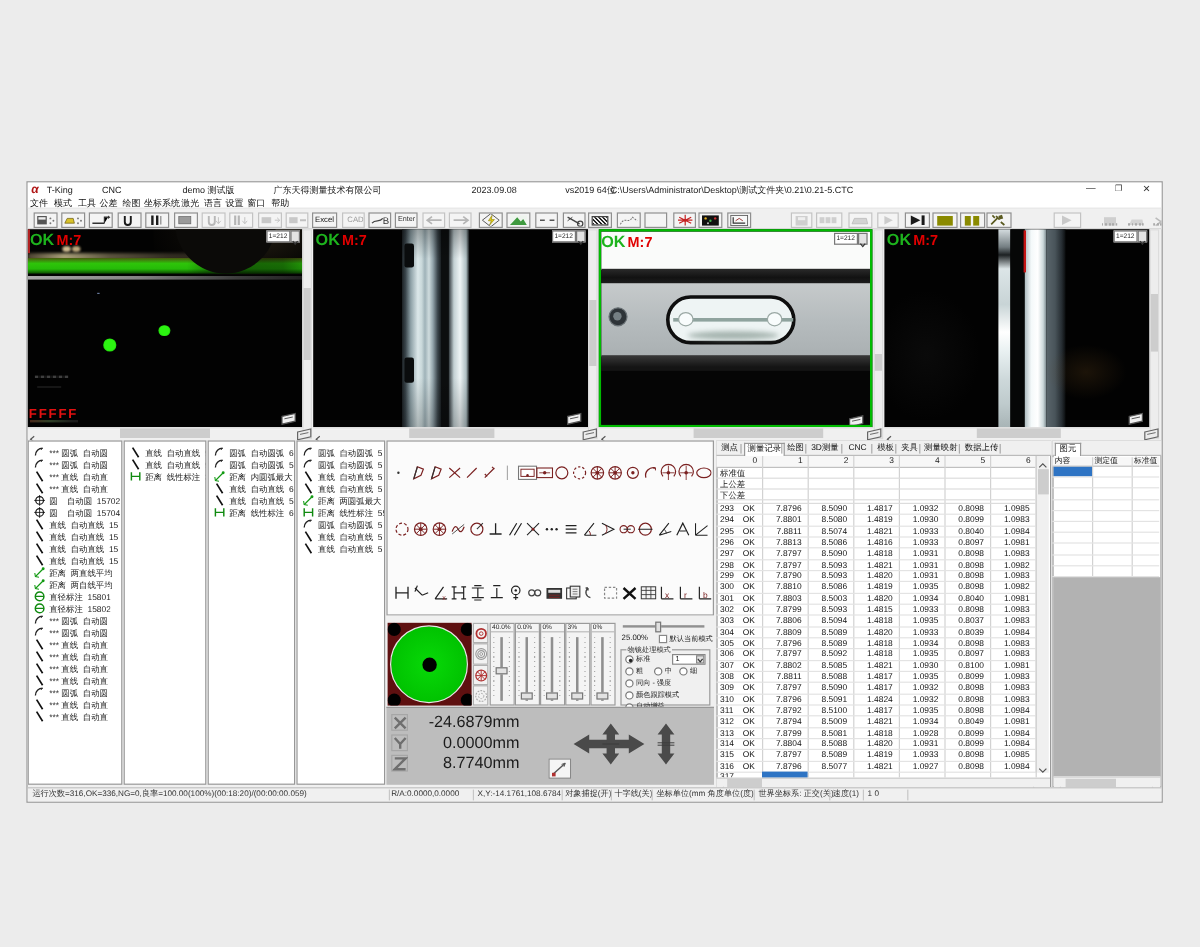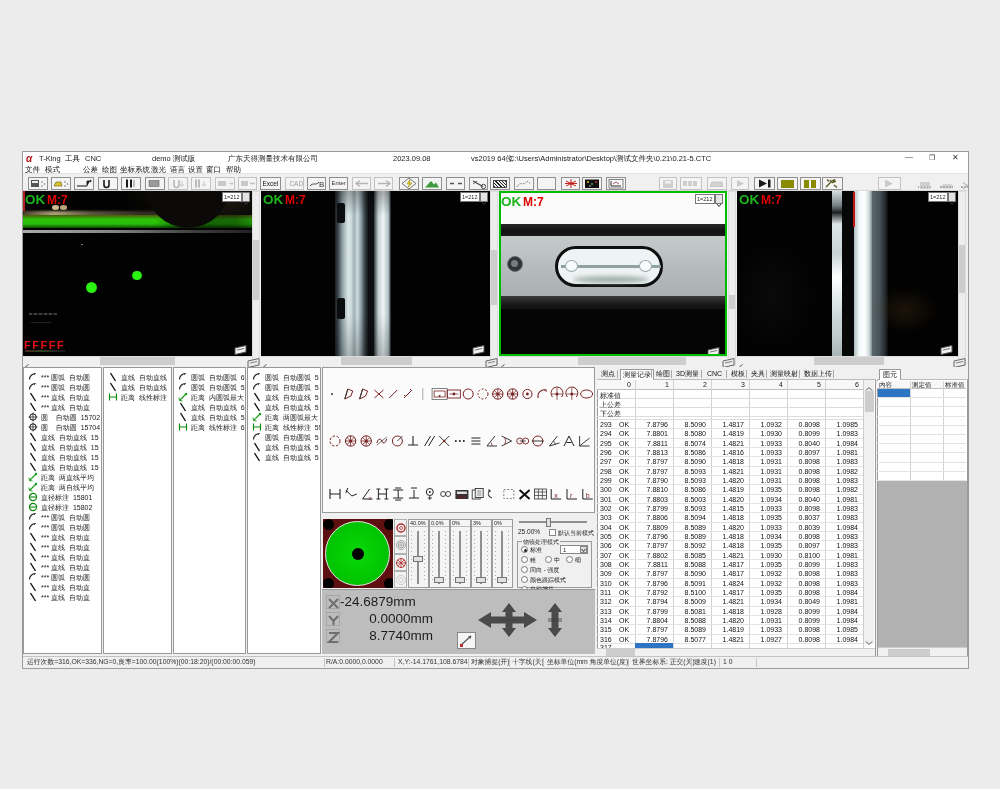--- a/index.html
+++ b/index.html
@@ -15,21 +15,21 @@
     <div style="position:absolute;left:205px;top:2px;font-size:7.5px;line-height:9.5px;white-space:nowrap;color:#222;">广东天得测量技术有限公司</div>
     <div style="position:absolute;left:370px;top:2px;font-size:7.5px;line-height:9.5px;white-space:nowrap;color:#222;">2023.09.08</div>
     <div style="position:absolute;left:448px;top:2px;font-size:7.5px;line-height:9.5px;white-space:nowrap;color:#222;">vs2019 64位</div>
     <div style="position:absolute;left:486px;top:2px;font-size:7.5px;line-height:9.5px;white-space:nowrap;color:#222;">C:\Users\Administrator\Desktop\测试文件夹\0.21\0.21-5.CTC</div>
     <div style="position:absolute;left:882px;top:0px;font-size:8px;line-height:10px;white-space:nowrap;color:#333;">—</div>
     <div style="position:absolute;left:906px;top:1px;font-size:7px;line-height:9px;white-space:nowrap;color:#333;">❐</div>
     <div style="position:absolute;left:929px;top:1px;font-size:8px;line-height:10px;white-space:nowrap;color:#333;">✕</div>
     <div style="position:absolute;left:0px;top:13px;width:945px;height:9px;background:#ffffff;border-bottom:1px solid #e3e3e3;"></div>
     <div style="position:absolute;left:2px;top:13px;font-size:7.5px;line-height:9.5px;white-space:nowrap;color:#111;">文件</div>
     <div style="position:absolute;left:22px;top:13px;font-size:7.5px;line-height:9.5px;white-space:nowrap;color:#111;">模式</div>
-    <div style="position:absolute;left:42px;top:2px;font-size:7.5px;line-height:9.5px;white-space:nowrap;color:#111;">工具</div>
+    <div style="position:absolute;left:42px;top:13px;font-size:7.5px;line-height:9.5px;white-space:nowrap;color:#111;">工具</div>
     <div style="position:absolute;left:60px;top:13px;font-size:7.5px;line-height:9.5px;white-space:nowrap;color:#111;">公差</div>
     <div style="position:absolute;left:79px;top:13px;font-size:7.5px;line-height:9.5px;white-space:nowrap;color:#111;">绘图</div>
     <div style="position:absolute;left:97px;top:13px;font-size:7.5px;line-height:9.5px;white-space:nowrap;color:#111;">坐标系统</div>
     <div style="position:absolute;left:128px;top:13px;font-size:7.5px;line-height:9.5px;white-space:nowrap;color:#111;">激光</div>
     <div style="position:absolute;left:147px;top:13px;font-size:7.5px;line-height:9.5px;white-space:nowrap;color:#111;">语言</div>
     <div style="position:absolute;left:165px;top:13px;font-size:7.5px;line-height:9.5px;white-space:nowrap;color:#111;">设置</div>
     <div style="position:absolute;left:183px;top:13px;font-size:7.5px;line-height:9.5px;white-space:nowrap;color:#111;">窗口</div>
     <div style="position:absolute;left:203px;top:13px;font-size:7.5px;line-height:9.5px;white-space:nowrap;color:#111;">帮助</div>
     <div style="position:absolute;left:0px;top:22px;width:945px;height:17px;background:#f0f0f0;border-bottom:1px solid #d8d8d8;"></div>
     <div style="position:absolute;left:4.600000000000001px;top:25px;width:20px;height:13px;border:1px solid #8f8f8f;background:#f4f4f4;overflow:hidden;">
@@ -930,21 +930,21 @@
     <div style="position:absolute;left:498px;top:414px;width:7px;height:7px;border-radius:50%;background:#fff;border:1px solid #777;"></div>
     <div style="position:absolute;left:507px;top:413.5px;font-size:6px;line-height:8px;white-space:nowrap;color:#1a1a1a;">同向 - 强度</div>
     <div style="position:absolute;left:498px;top:424px;width:7px;height:7px;border-radius:50%;background:#fff;border:1px solid #777;"></div>
     <div style="position:absolute;left:507px;top:423.5px;font-size:6px;line-height:8px;white-space:nowrap;color:#1a1a1a;">颜色跟踪模式</div>
     <div style="position:absolute;left:498px;top:433.5px;width:7px;height:7px;border-radius:50%;background:#fff;border:1px solid #777;"></div>
     <div style="position:absolute;left:507px;top:433px;font-size:6px;line-height:8px;white-space:nowrap;color:#1a1a1a;">自动增益</div>
     <div style="position:absolute;left:299px;top:437px;width:273px;height:65px;background:#bdbdbd;border-top:1px solid #989898;"></div>
     <div style="position:absolute;left:303px;top:443px;width:14px;height:14px;border:1px solid #a6a6a6;"><svg width="13" height="13">
         <path d="M2 2 L11 11 M11 2 L2 11" stroke="#6f6f6f" stroke-width="2"></path>
       </svg></div>
-    <div style="position:absolute;left:317px;top:441.5px;width:93px;height:16px;font-size:13.5px;color:#1c1c1c;text-align:left;white-space:nowrap;">-24.6879mm</div>
+    <div style="position:absolute;left:317px;top:441.5px;width:93px;height:16px;font-size:13.5px;color:#1c1c1c;text-align:right;white-space:nowrap;">-24.6879mm</div>
     <div style="position:absolute;left:303px;top:460px;width:14px;height:14px;border:1px solid #a6a6a6;"><svg width="13" height="13">
         <path d="M2 2 L6.5 7 L11 2 M6.5 7 V11" stroke="#6f6f6f" stroke-width="2" fill="none"></path>
       </svg></div>
     <div style="position:absolute;left:317px;top:458.5px;width:93px;height:16px;font-size:13.5px;color:#1c1c1c;text-align:right;white-space:nowrap;">0.0000mm</div>
     <div style="position:absolute;left:303px;top:477px;width:14px;height:14px;border:1px solid #a6a6a6;"><svg width="13" height="13">
         <path d="M2 2 H11 L2 11 H11" stroke="#6f6f6f" stroke-width="2" fill="none"></path>
       </svg></div>
     <div style="position:absolute;left:317px;top:475.5px;width:93px;height:16px;font-size:13.5px;color:#1c1c1c;text-align:right;white-space:nowrap;">8.7740mm</div>
     <div style="position:absolute;left:453px;top:448px;width:100px;height:42px;"><svg width="100" height="42" viewBox="0 0 100 42">
 <g fill="#4a4a4a">

